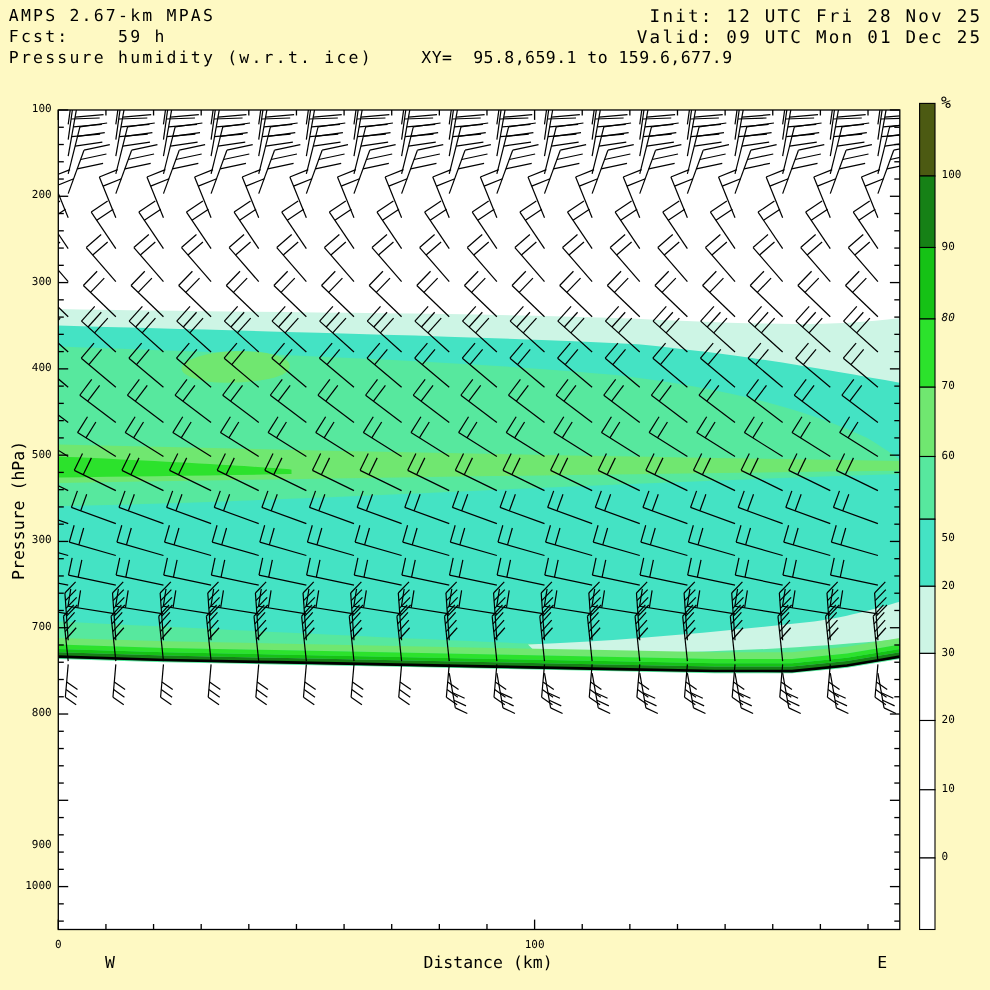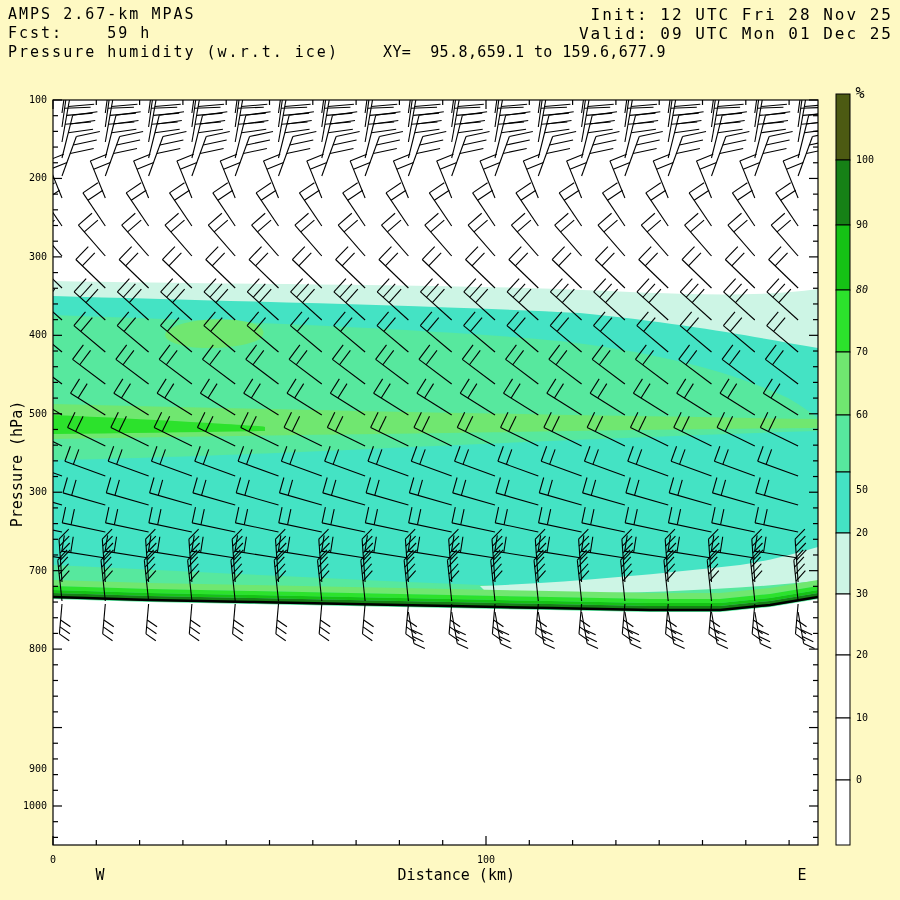--- a/index.html
+++ b/index.html
@@ -7,21 +7,21 @@
   .canvas{position:relative;width:900px;height:900px;overflow:hidden;background:#fef9c3;}
   .hl{position:absolute;white-space:pre;font-size:15px;letter-spacing:2px;line-height:17px;}
   .hr{position:absolute;white-space:pre;font-size:16px;letter-spacing:2px;line-height:17px;right:7px;text-align:right;}
   .xy{letter-spacing:0.4px;}
   svg{position:absolute;left:0;top:0;}
   .ticklabel{position:absolute;font-size:10px;line-height:17px;white-space:pre;}
   .ylab{left:0px;width:47px;text-align:right;}
   .cblab{left:856px;}
   .axtitle{position:absolute;font-size:15px;white-space:pre;}
   #ptitle{left:-58px;top:455px;width:150px;text-align:center;transform:rotate(-90deg);}
-  #dtitle{left:385px;top:866px;width:130px;text-align:right;}
+  #dtitle{left:385px;top:866px;width:130px;text-align:left;}
   #wlab{left:90px;top:866px;width:20px;text-align:center;}
   #elab{left:792px;top:866px;width:20px;text-align:center;}
   #pct{left:850px;top:84px;width:20px;text-align:center;}
 </style>
 </head>
 <body>
 
 <div class="canvas">
 
   <div>

